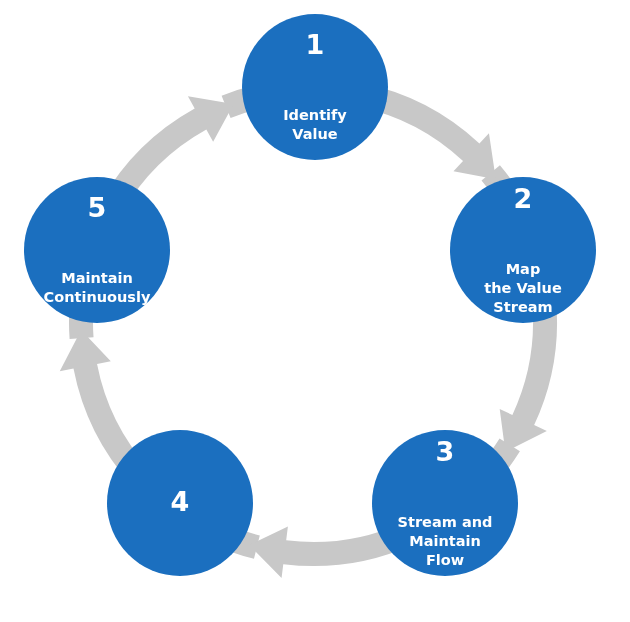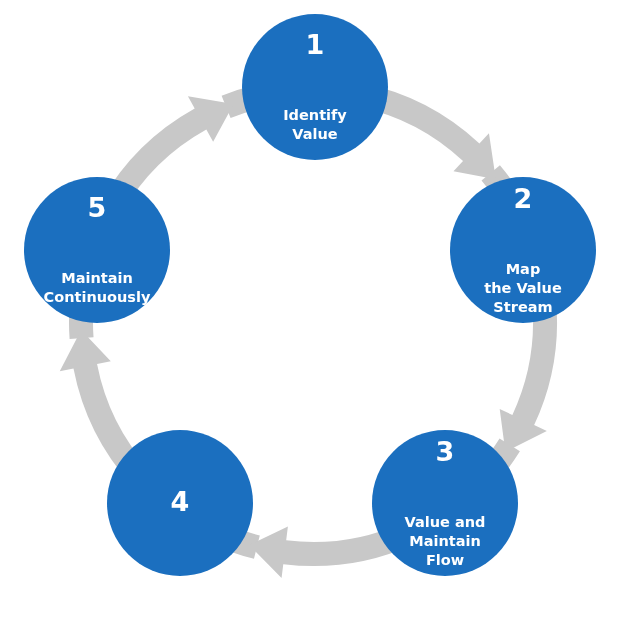--- a/index.html
+++ b/index.html
@@ -39,21 +39,21 @@
 Value</div>
 </div>
 <div class="step" style="left:523px;top:250px;">
   <div class="num">2</div>
   <div class="label">Map
 the Value
 Stream</div>
 </div>
 <div class="step" style="left:445px;top:503px;">
   <div class="num">3</div>
-  <div class="label">Value and
+  <div class="label">Stream and
 Maintain
 Flow</div>
 </div>
 <div class="step" style="left:180px;top:503px;">
   <div class="num">4</div>
 </div>
 <div class="step" style="left:97px;top:250px;">
   <div class="num">5</div>
   <div class="label">Maintain
 Continuously</div>

